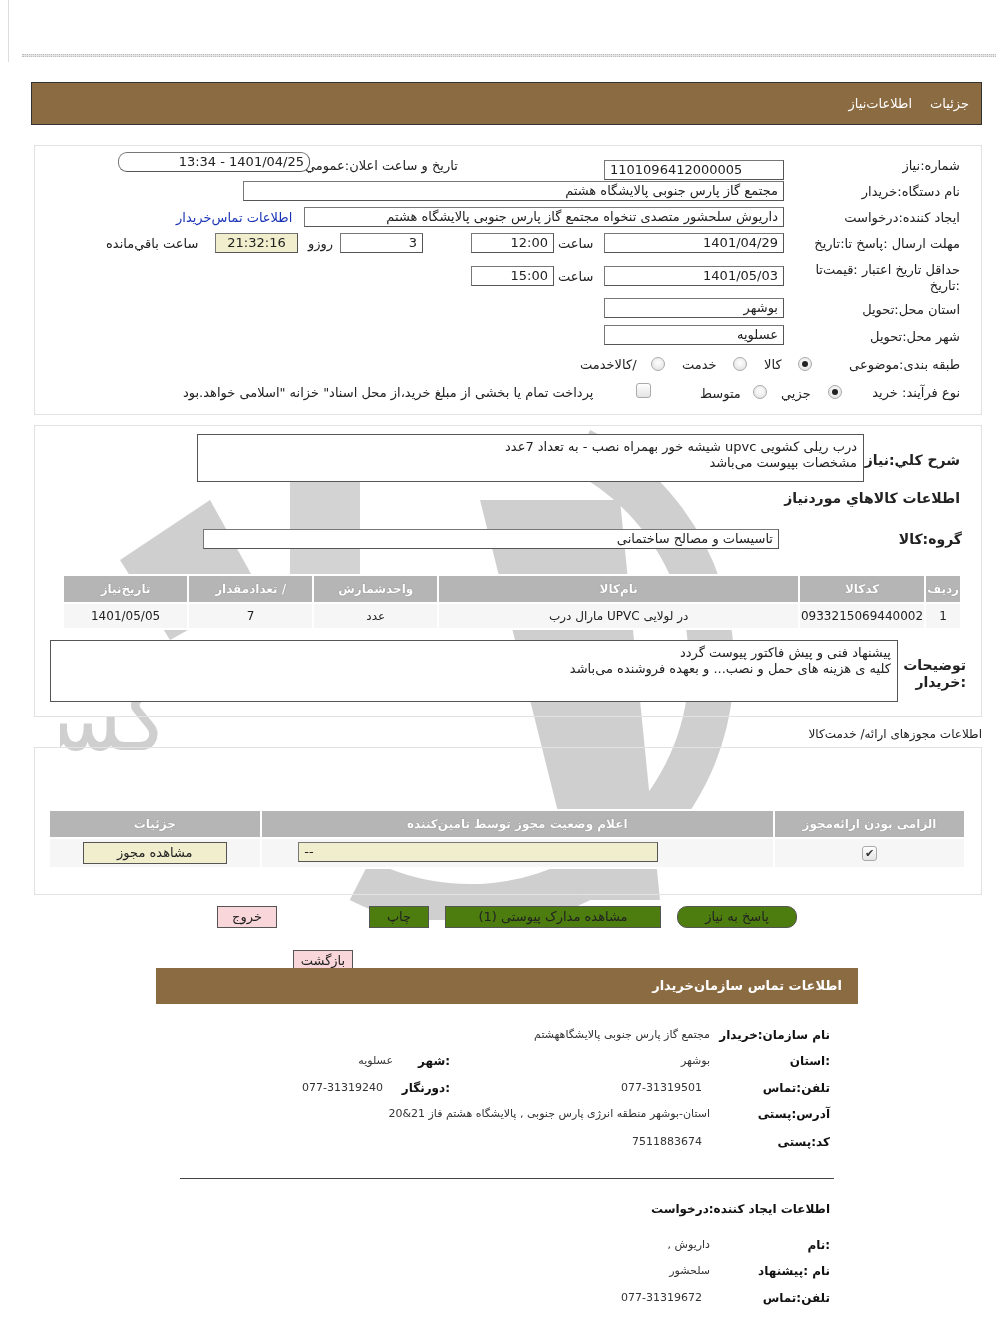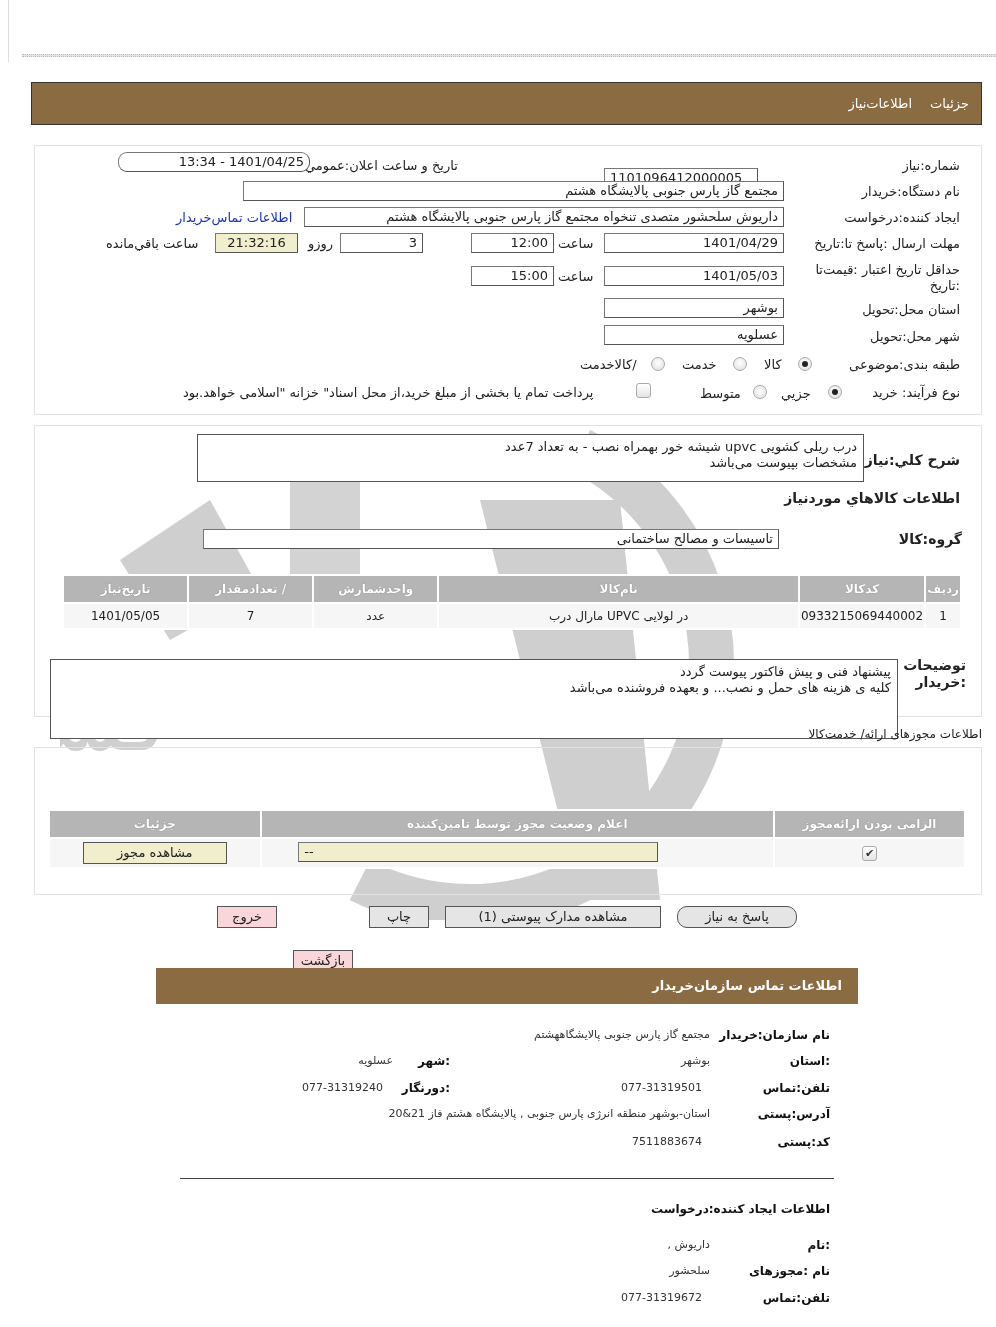--- a/index.html
+++ b/index.html
@@ -31,21 +31,21 @@
     background: radial-gradient(circle at 50% 40%, #fff, #ddd); }
   .radio.on::after { content: ""; position: absolute; left: 3px; top: 3px; width: 6px; height: 6px; border-radius: 50%; background: #222; }
   .check { position: absolute; width: 15px; height: 15px; border: 1px solid #aaa; border-radius: 3px; background: linear-gradient(#fff, #e4e4e4); font-size: 11px; line-height: 13px; text-align: center; color: #333; }
   .link { color: #1a33b5; }
   .bold { font-weight: bold; }
   table.grid { position: absolute; border-collapse: collapse; font-size: 12px; }
   table.grid th { background: #b5b5b5; color: #fff; font-weight: bold; height: 28px; border: 2px solid #fff; text-shadow: 0 0 1px #666; }
   table.grid td { background: #f6f6f6; height: 26px; text-align: center; border: 2px solid #fff; color: #222; }
   .textarea { position: absolute; border: 1px solid #555; background: #fff; font-size: 13px; line-height: 16px; padding: 4px 6px; direction: rtl; text-align: right; white-space: nowrap; }
   .btn { position: absolute; height: 22px; border: 1px solid #555; font-size: 13px; line-height: 20px; text-align: center; color: #222; cursor: pointer; }
-  .btn.green { background: #e5e5e5; }
+  .btn.green { background: #4d7c0f; }
   .btn.pink { background: #f9d6da; }
   .btn.yellow { background: #f0eecd; }
   .sectionbar { position: absolute; left: 156px; top: 968px; width: 702px; height: 36px; background: #8b6b42; color: #fff; font-weight: bold; font-size: 13px; line-height: 36px; padding-right: 16px; }
   .small { font-size: 11px; color: #333; }
   .sbold { font-size: 12px; font-weight: bold; color: #111; }
   .hr { position: absolute; left: 180px; top: 1178px; width: 654px; height: 1px; background: #444; }
 </style>
 </head>
 <body>
 
@@ -61,21 +61,21 @@
   <path d="M520 30 A240 240 0 1 1 300 460" fill="none" stroke="#555" stroke-width="45"></path>
   <path d="M60 140 L150 80 L200 170 L110 220 Z" fill="#555"></path>
   <path d="M420 80 L560 80 L600 480 L520 480 Z" fill="#555"></path>
   <path d="M230 60 L300 60 L300 200 L230 200 Z" fill="#666"></path>
   <text x="110" y="330" font-size="90" fill="#555" font-family="DejaVu Sans, sans-serif">گستر</text>
 </svg>
 
 <div class="panel" style="left:34px; top:145px; width:948px; height:270px;"></div>
 
 <span class="lbl" style="right:36px; top:158px;">شماره:نياز</span>
-<div class="box" style="left:604px; top:168px; width:154px;">1101096412000005</div>
+<div class="box" style="left:604px; top:160px; width:180px;">1101096412000005</div>
 <span class="lbl" style="left:305px; top:158px;">تاريخ و ساعت اعلان:عمومي</span>
 <div class="box" style="left:118px; top:152px; width:192px; text-align:right;border-radius:9px;">1401/04/25 - 13:34</div>
 
 <span class="lbl" style="right:36px; top:184px;">نام دستگاه:خريدار</span>
 <div class="box rtl" style="left:243px; top:181px; width:541px;">مجتمع گاز پارس جنوبی پالایشگاه هشتم</div>
 
 <span class="lbl" style="right:36px; top:210px;">ايجاد كننده:درخواست</span>
 <div class="box rtl" style="left:304px; top:207px; width:480px;">داریوش سلحشور متصدی تنخواه مجتمع گاز پارس جنوبی پالایشگاه هشتم</div>
 <span class="lbl link" style="left:176px; top:210px;">اطلاعات تماس‌خريدار</span>
 
@@ -142,21 +142,21 @@
       <td>0933215069440002</td>
       <td>در لولایی UPVC مارال درب</td>
       <td>عدد</td>
       <td>7</td>
       <td>1401/05/05</td>
     </tr>
   </tbody>
 </table>
 
 <span class="lbl bold" style="right:30px; top:657px; font-size:14px; white-space:normal; width:70px; line-height:17px;">توضيحات :خريدار</span>
-<div class="textarea" style="left:50px; top:640px; width:848px; height:80px;margin-top:19px;">
+<div class="textarea" style="left:50px; top:640px; width:848px; height:62px;">
   <div>پیشنهاد فنی و پیش فاکتور پیوست گردد</div>
   <div>کلیه ی هزینه های حمل و نصب... و بعهده فروشنده می‌باشد</div>
 </div>
 
 <span class="lbl" style="right:14px; top:727px; font-size:12px;">اطلاعات مجوزهای ارائه/ خدمت‌كالا</span>
 <div class="panel" style="left:34px; top:747px; width:948px; height:148px;"></div>
 
 <table class="grid" style="left:48px; top:809px; width:918px;">
   <thead>
     <tr>
@@ -199,16 +199,16 @@
 <span class="abs small" style="right:286px; top:1107px;">استان-بوشهر منطقه انرژی پارس جنوبی , پالایشگاه هشتم  فاز 21&amp;20</span>
 
 <span class="abs sbold" style="right:166px; top:1135px;">كد:پستی</span>
 <span class="abs small" style="right:294px; top:1135px;">7511883674</span>
 
 <div class="hr"></div>
 
 <span class="abs sbold" style="right:166px; top:1202px;">اطلاعات  ايجاد كننده:درخواست</span>
 <span class="abs sbold" style="right:166px; top:1238px;">:نام</span>
 <span class="abs small" style="right:286px; top:1238px;">داریوش ,</span>
-<span class="abs sbold" style="right:166px; top:1264px;">نام :مجوزهای</span>
+<span class="abs sbold" style="right:166px; top:1264px;">نام :پیشنهاد</span>
 <span class="abs small" style="right:286px; top:1264px;">سلحشور</span>
 <span class="abs sbold" style="right:166px; top:1291px;">تلفن:تماس</span>
 <span class="abs small" style="right:294px; top:1291px;">077-31319672</span>
 
 </body></html>

